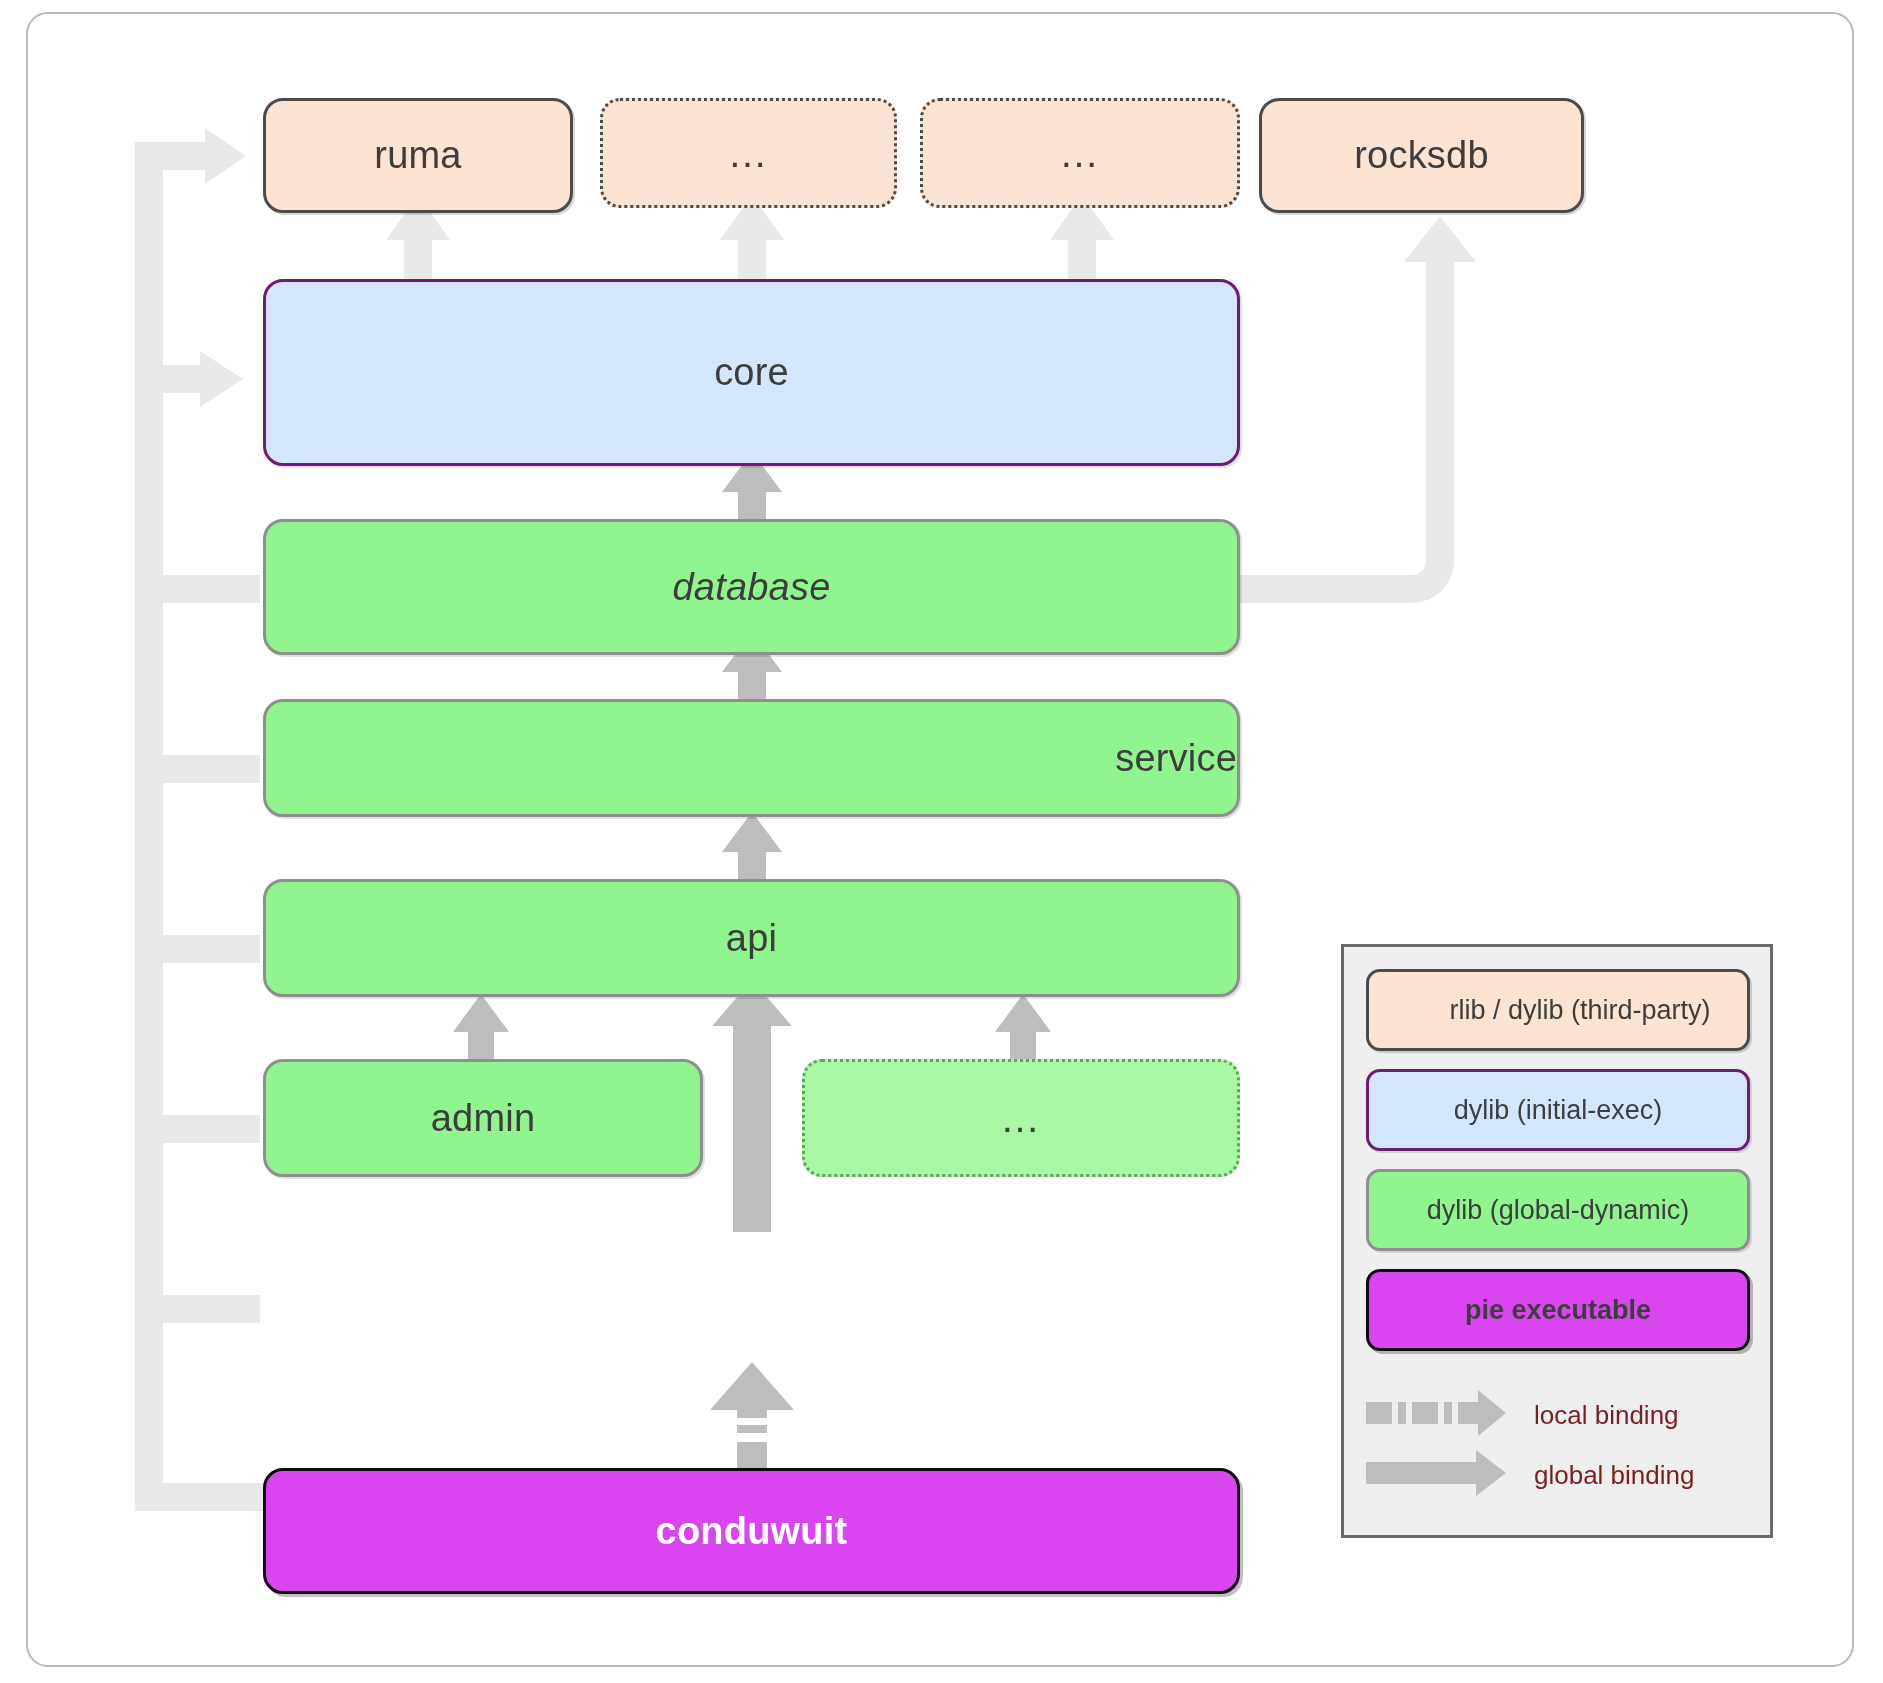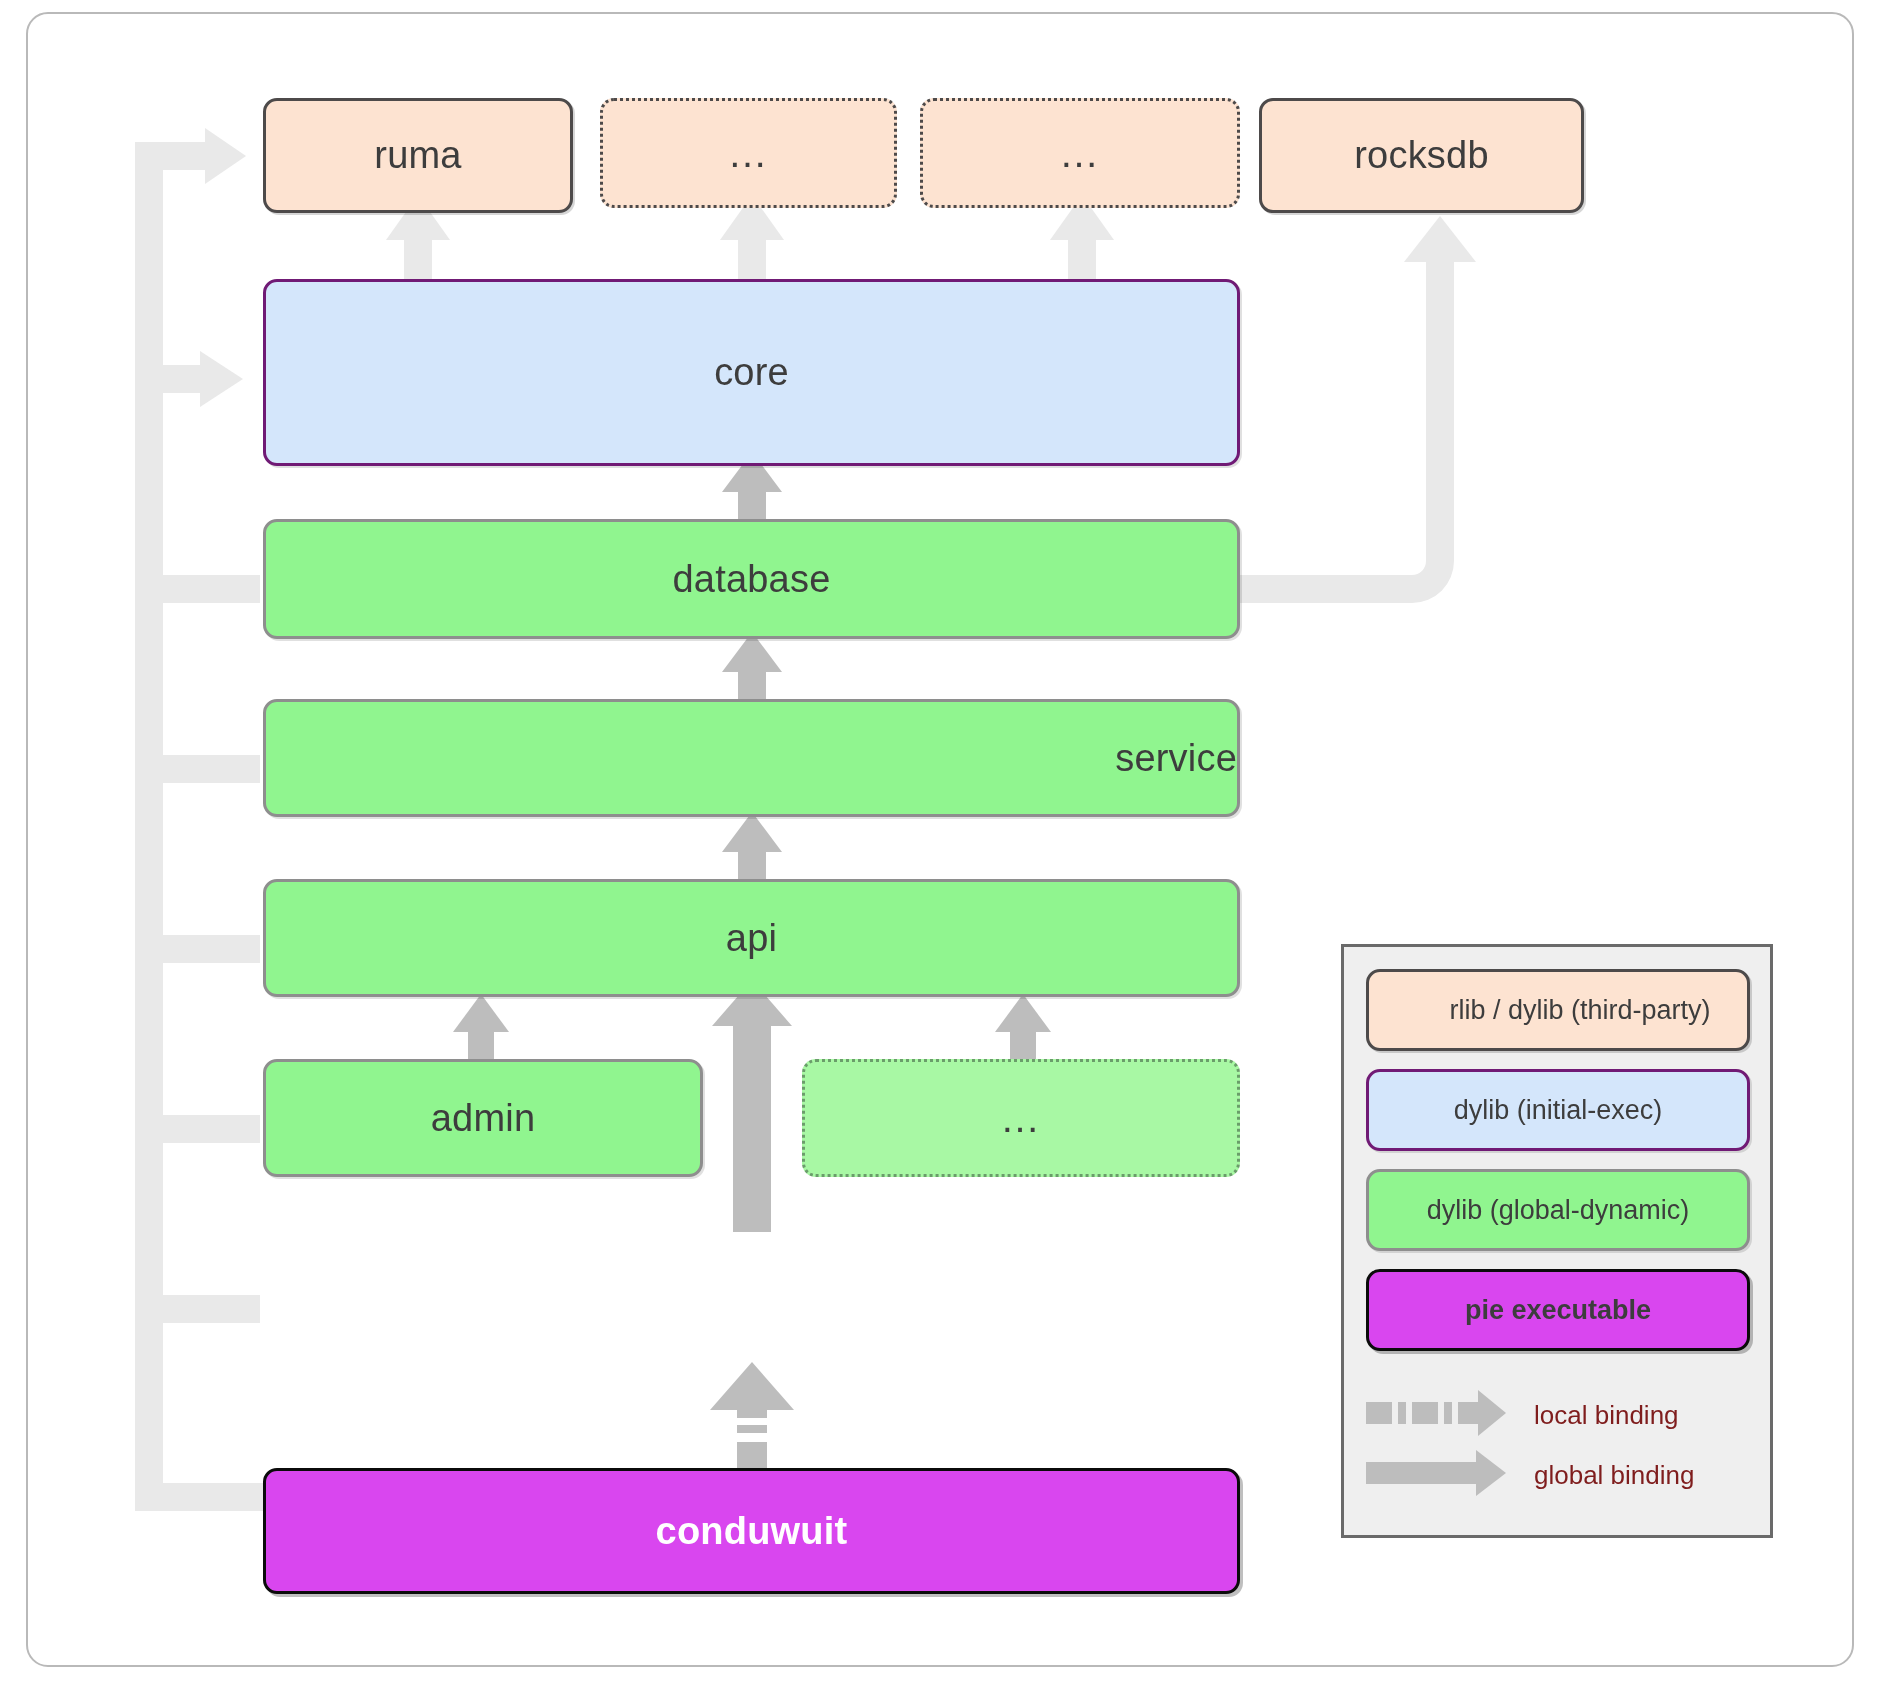--- a/index.html
+++ b/index.html
@@ -28,21 +28,21 @@
     background: #ffffff;
   }
 
   
   .node {
     position: absolute;
     box-sizing: border-box;
     display: flex;
     align-items: center;
     justify-content: center;
-    border-radius: 14px;
+    border-radius: 20px;
     font-size: 38px;
     color: #3d3d3d;
     letter-spacing: .2px;
     z-index: 5;
   }
   .node .lbl { pointer-events: none; }
 
   .n-rlib {
     background: #fde3d1;
     border: 3px solid #4d4a4a;
@@ -228,21 +228,21 @@
   </div>
 
   <div class="node n-rlib" style="left:1259px;top:98px;width:325px;height:115px;">
     <span class="lbl">rocksdb</span>
   </div>
 
   <div class="node n-initial" style="left:263px;top:279px;width:977px;height:187px;">
     <span class="lbl">core</span>
   </div>
 
-  <div class="node n-global" style="left:263px;top:519px;width:977px;height:120px;">
+  <div class="node n-global" style="left:263px;top:519px;width:977px;height:136px;font-style:italic;">
     <span class="lbl">database</span>
   </div>
 
   <div class="node n-global" style="left:263px;top:699px;width:977px;height:118px;justify-content:flex-end;">
     <span class="lbl">service</span>
   </div>
 
   <div class="node n-global" style="left:263px;top:879px;width:977px;height:118px;">
     <span class="lbl">api</span>
   </div>

